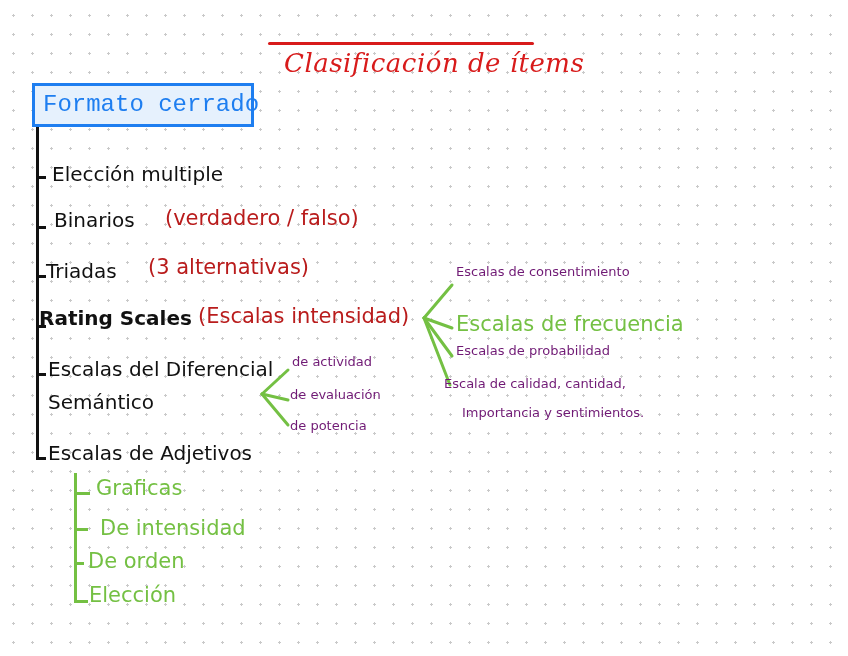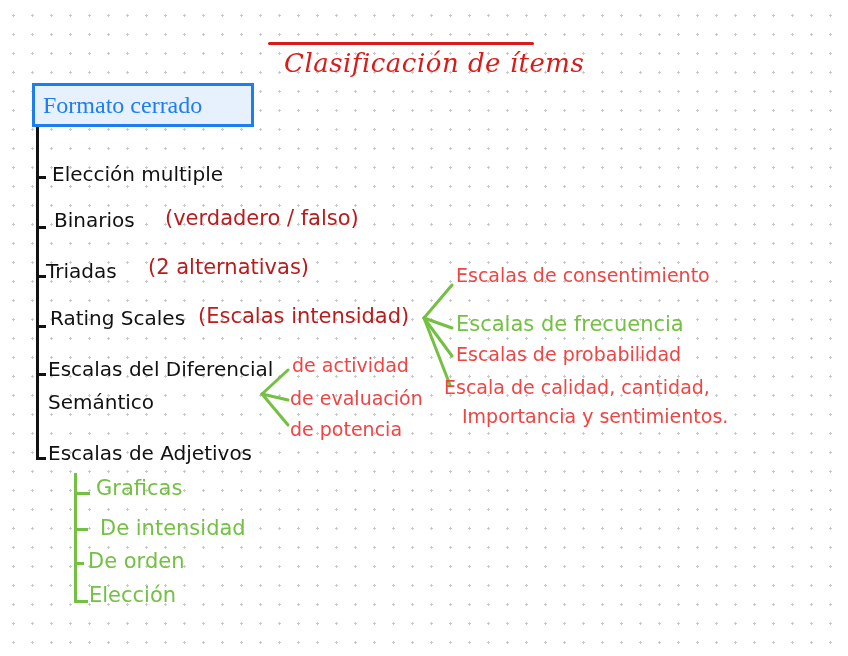--- a/index.html
+++ b/index.html
@@ -14,25 +14,25 @@
   .abs { position:absolute; white-space:nowrap; }
   .title {
     left:284px; top:8px; color:#d81b1b; font-size:26px; font-style:italic;
     font-family:"DejaVu Serif", serif; letter-spacing:0.5px;margin-top:40px;
   }
   .title-underline { position:absolute; left:268px; top:42px; width:266px; height:3px; background:#d81b1b; border-radius:2px; }
   .root-box {
     left:32px; top:83px; width:222px; height:44px; box-sizing:border-box;
     border:3px solid #1e7ef0; background:#e6f1fd;
     color:#1e7ef0; font-size:24px; line-height:38px; padding-left:8px;
-    font-family:Liberation Serif, serif;
+    font-family:Liberation Mono, monospace;
   }
   .black { color:#111; font-size:20px; }
   .gray { color:#b91c1c; font-size:21px;text-align:center; }
-  .green { color:#ef4444; font-size:19px; }
+  .green { color:#701a75; font-size:13px; }
   .green-lg { color:#74c043; font-size:21px; }
   .vline { position:absolute; background:#111; width:3px; }
   .hline { position:absolute; background:#111; height:3px; }
   .gvline { position:absolute; background:#74c043; width:3px; }
   .ghline { position:absolute; background:#74c043; height:3px; }
   svg.branches { position:absolute; left:0; top:0; }
 </style>
 </head>
 <body>
 
@@ -45,24 +45,24 @@
 
 <div class="hline" style="left:36px; top:176px; width:10px;"></div>
 <div class="abs black" style="left:52px; top:162px;">Elección multiple</div>
 
 <div class="hline" style="left:36px; top:226px; width:10px;"></div>
 <div class="abs black" style="left:54px; top:208px;">Binarios</div>
 <div class="abs gray" style="left:165px; top:206px;">(verdadero / falso)</div>
 
 <div class="hline" style="left:36px; top:275px; width:10px;"></div>
 <div class="abs black" style="left:46px; top:259px;">Triadas</div>
-<div class="abs gray" style="left:148px; top:255px;">(2 alternativas)</div>
+<div class="abs gray" style="left:148px; top:255px;">(3 alternativas)</div>
 
 <div class="hline" style="left:36px; top:325px; width:10px;"></div>
-<div class="abs black" style="left:50px; top:306px;">Rating Scales</div>
+<div class="abs black" style="left:39px; top:306px;font-weight:bold;">Rating Scales</div>
 <div class="abs gray" style="left:198px; top:304px;">(Escalas intensidad)</div>
 
 <div class="hline" style="left:36px; top:373px; width:10px;"></div>
 <div class="abs black" style="left:48px; top:357px;">Escalas del Diferencial</div>
 <div class="abs black" style="left:48px; top:383px;margin-top:7px;">Semántico</div>
 
 <div class="hline" style="left:36px; top:457px; width:10px;"></div>
 <div class="abs black" style="left:48px; top:441px;">Escalas de Adjetivos</div>
 
 <svg class="branches" width="848" height="656">

